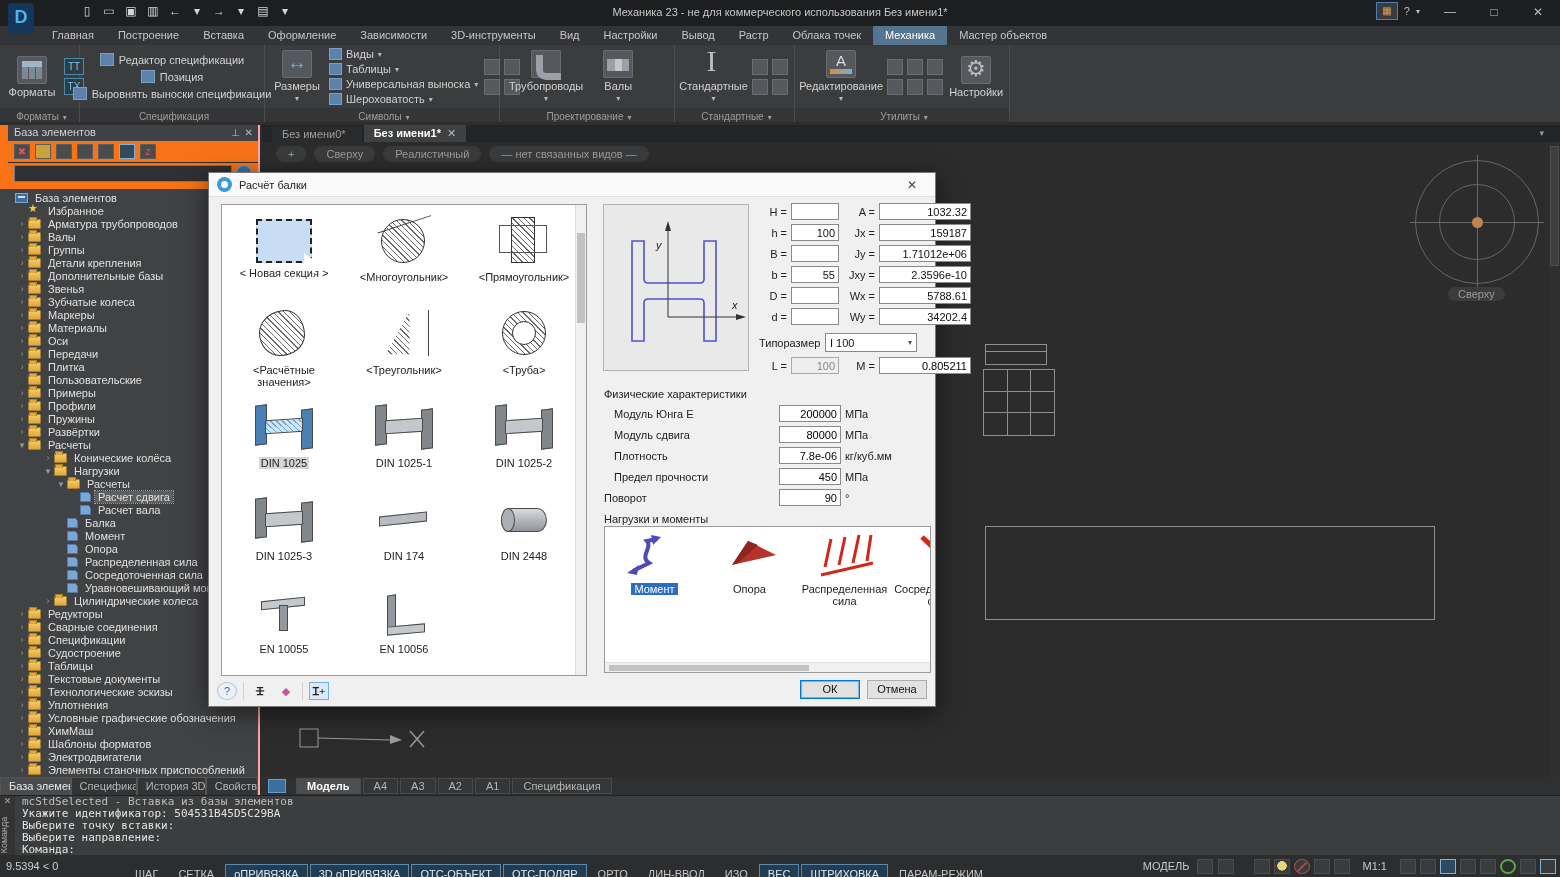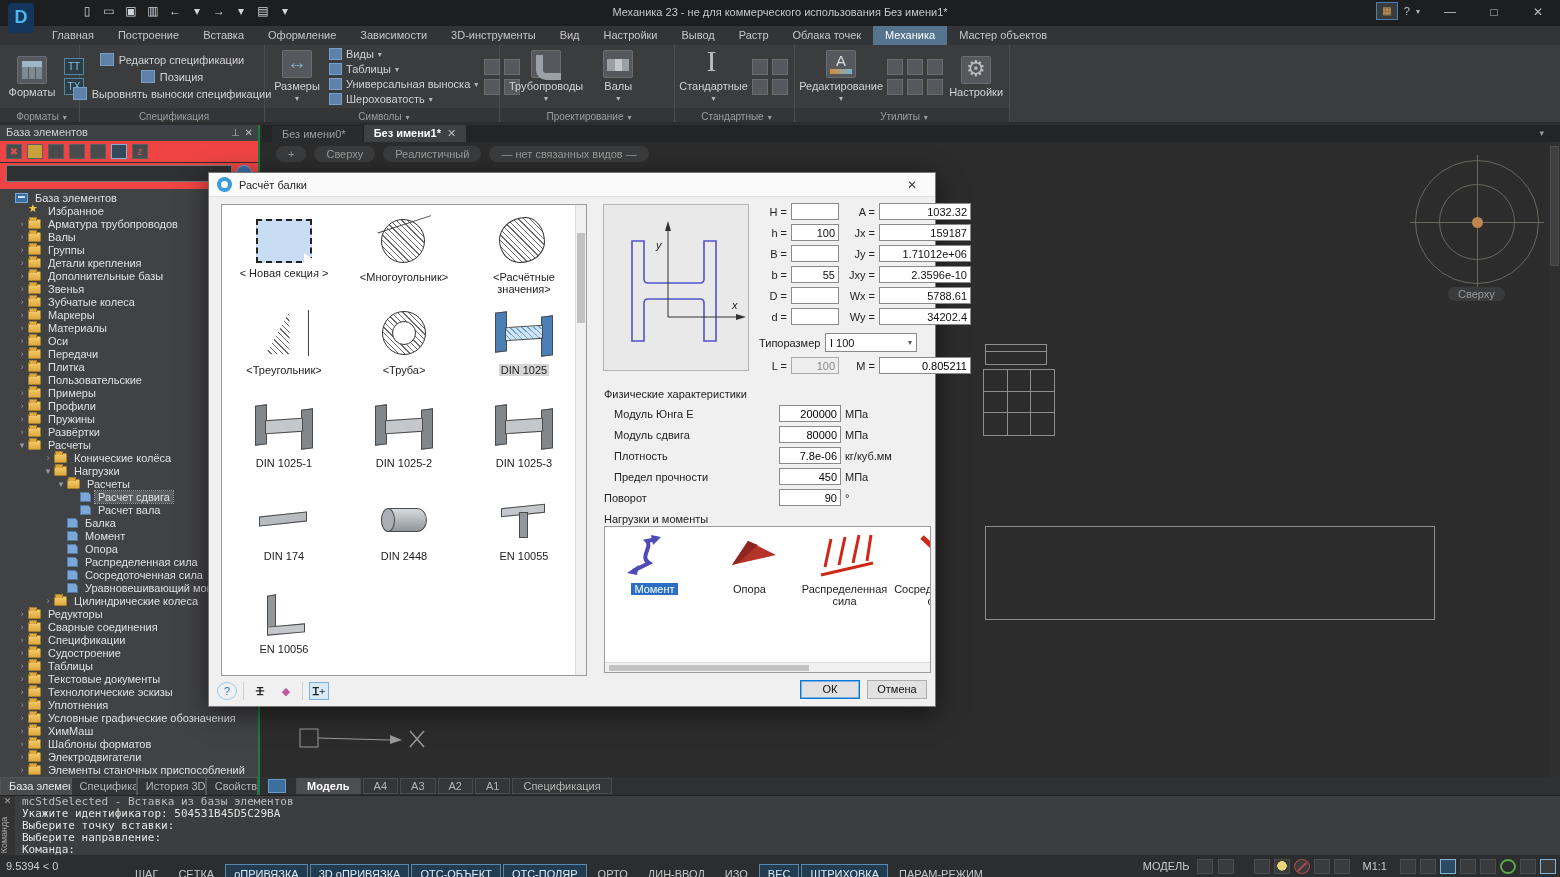--- a/index.html
+++ b/index.html
@@ -46,21 +46,21 @@
   .ttbox { width:20px; height:17px; border:1px solid #4d88a8; color:#7cc4e8; font-size:10px; text-align:center; line-height:15px; background:#2e3c44; }
   .speclist { display:flex; flex-direction:column; justify-content:center; gap:4px; }
   .specitem { display:flex; gap:5px; align-items:center; color:#d2d2d2; white-space:nowrap; }
   .sico { width:14px; height:13px; background:#5d81a8; border:1px solid #77a0c4; }
   .linkcol { display:flex; flex-direction:column; justify-content:center; gap:3px; }
   .rlink { display:flex; gap:4px; align-items:center; color:#d2d2d2; white-space:nowrap; }
   .rlink .sico { width:13px; height:12px; }
   .minigrid { display:grid; grid-template-columns:16px 16px; grid-auto-rows:16px; gap:4px; }
   .mico { background:#55585c; border:1px solid #6a6d70; }
   
-  #elemwrap { position:absolute; left:0; top:125px; width:260px; height:670px; background:#ef4444; border-right:2px solid #15803d; }
+  #elemwrap { position:absolute; left:0; top:125px; width:260px; height:670px; background:#f97316; border-right:2px solid #fca5a5;padding-left:8px; }
   #elemhdr { height:16px; background:#404144; color:#cfcfcf; padding:1px 6px; position:relative; }
   #elemhdr .hico { position:absolute; top:2px; font-size:10px; color:#bdbdbd; }
   #elemtools { height:22px; display:flex; align-items:center; gap:5px; padding:0 6px; border-bottom:1px solid #2c2c2c; }
   .ptool { width:16px; height:15px; background:#4a4b4d; border:1px solid #5c5d5f; text-align:center; line-height:14px; font-size:10px; color:#cfcfcf; }
   .ptool.red { color:#e05252; }
   .ptool.gold { background:#caa23c; }
   .ptool.pressed { border:1px solid #7fb2d9; background:#34495c; }
   #searchrow { height:22px; padding:2px 6px; display:flex; gap:4px; }
   #searchbox { flex:1; height:17px; background:#2f3031; border:1px solid #777; color:#ddd; padding:0 4px; font-size:11px; }
   #searchbtn { width:16px; height:16px; border-radius:50%; background:#3d6ea5; border:1px solid #6a9cc9; }
@@ -787,20 +787,28 @@
 
         <div class="sitem">
           <div class="sic ic-poly">
             <i class="a"></i>
             <i class="b"></i>
             <i class="c"></i>
           </div>
           <div class="slabel">&lt;Многоугольник&gt;</div>
         </div>
 
+        <div class="sitem">
+          <div class="sic ic-recthatch">
+            <i class="a"></i>
+            <i class="b"></i>
+            <i class="c"></i>
+          </div>
+          <div class="slabel">&lt;Прямоугольник&gt;</div>
+        </div>
 
         <div class="sitem">
           <div class="sic ic-calc">
             <i class="a"></i>
             <i class="b"></i>
             <i class="c"></i>
           </div>
           <div class="slabel">&lt;Расчётные значения&gt;</div>
         </div>
 

